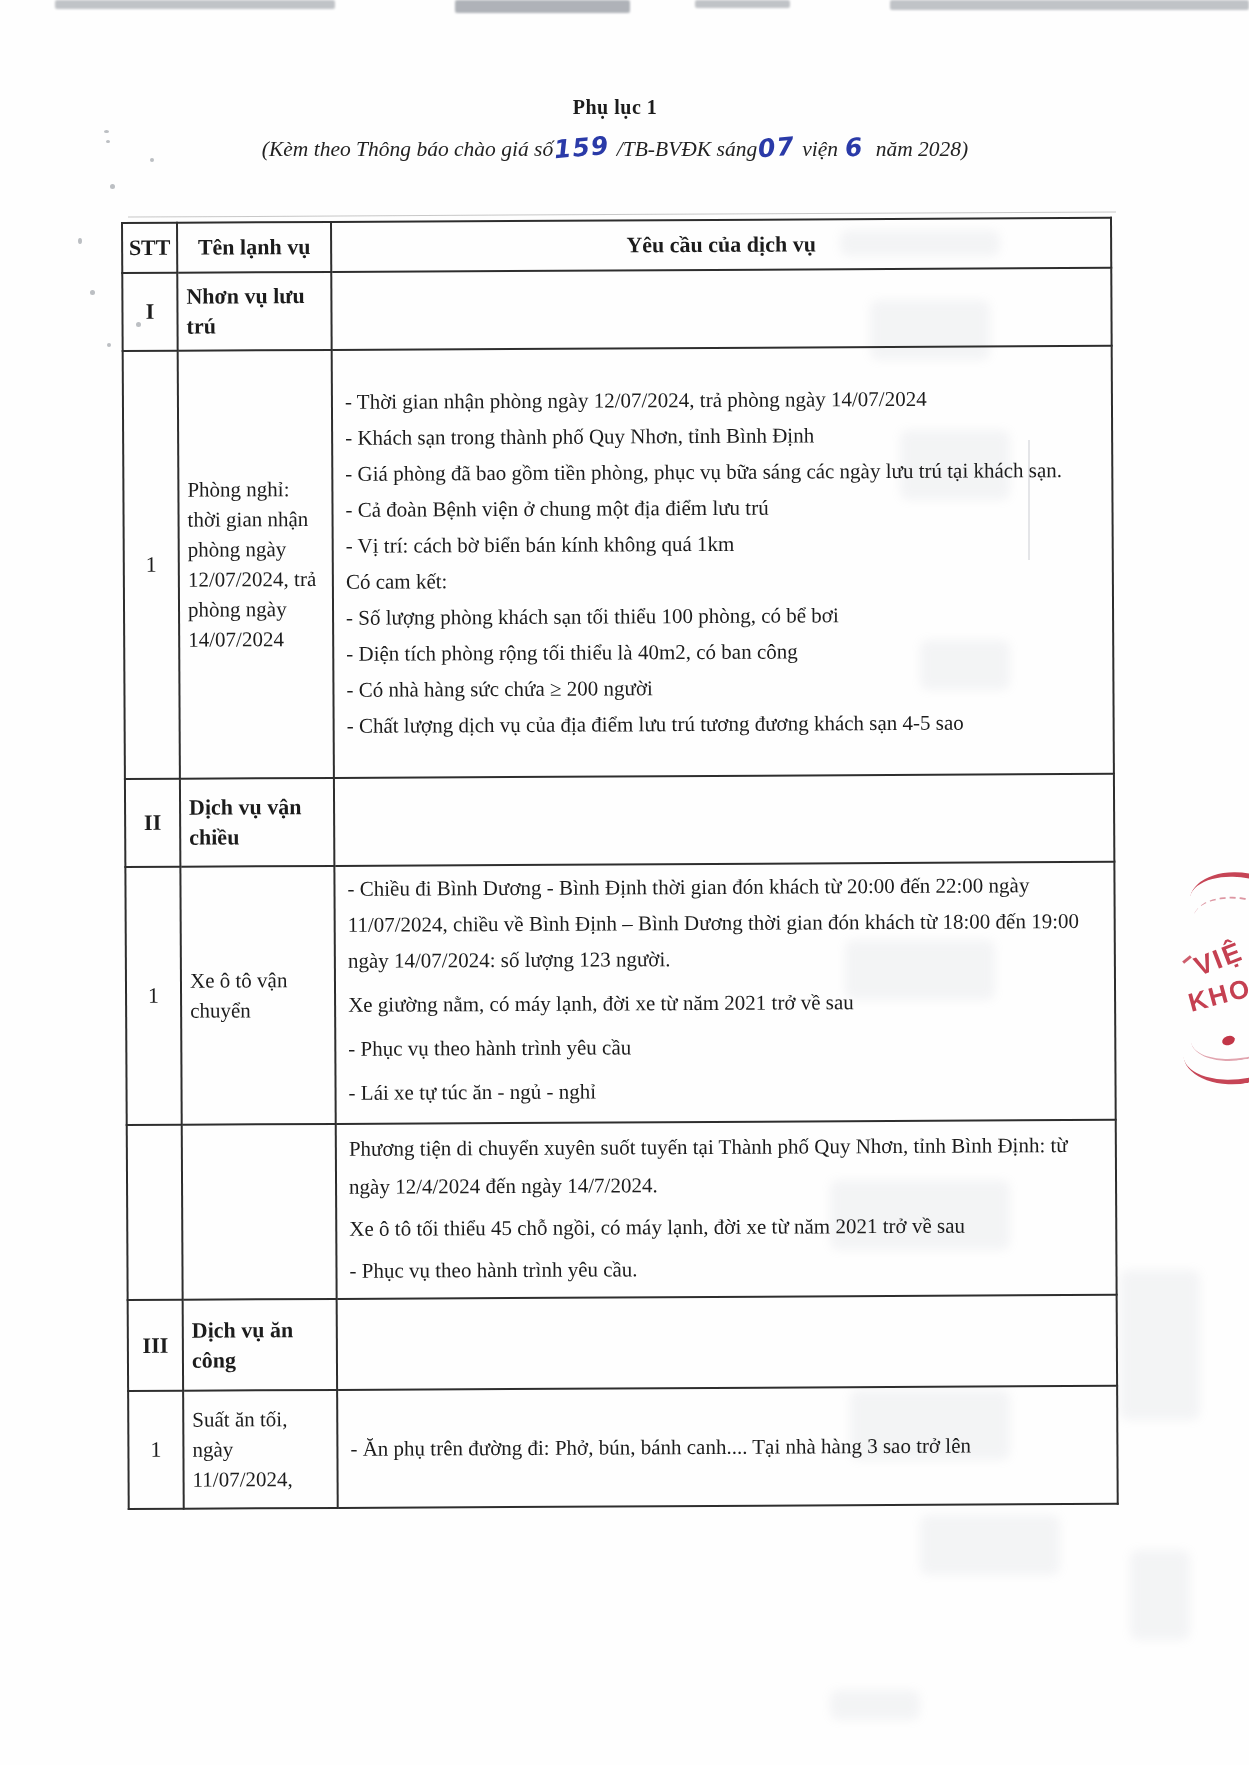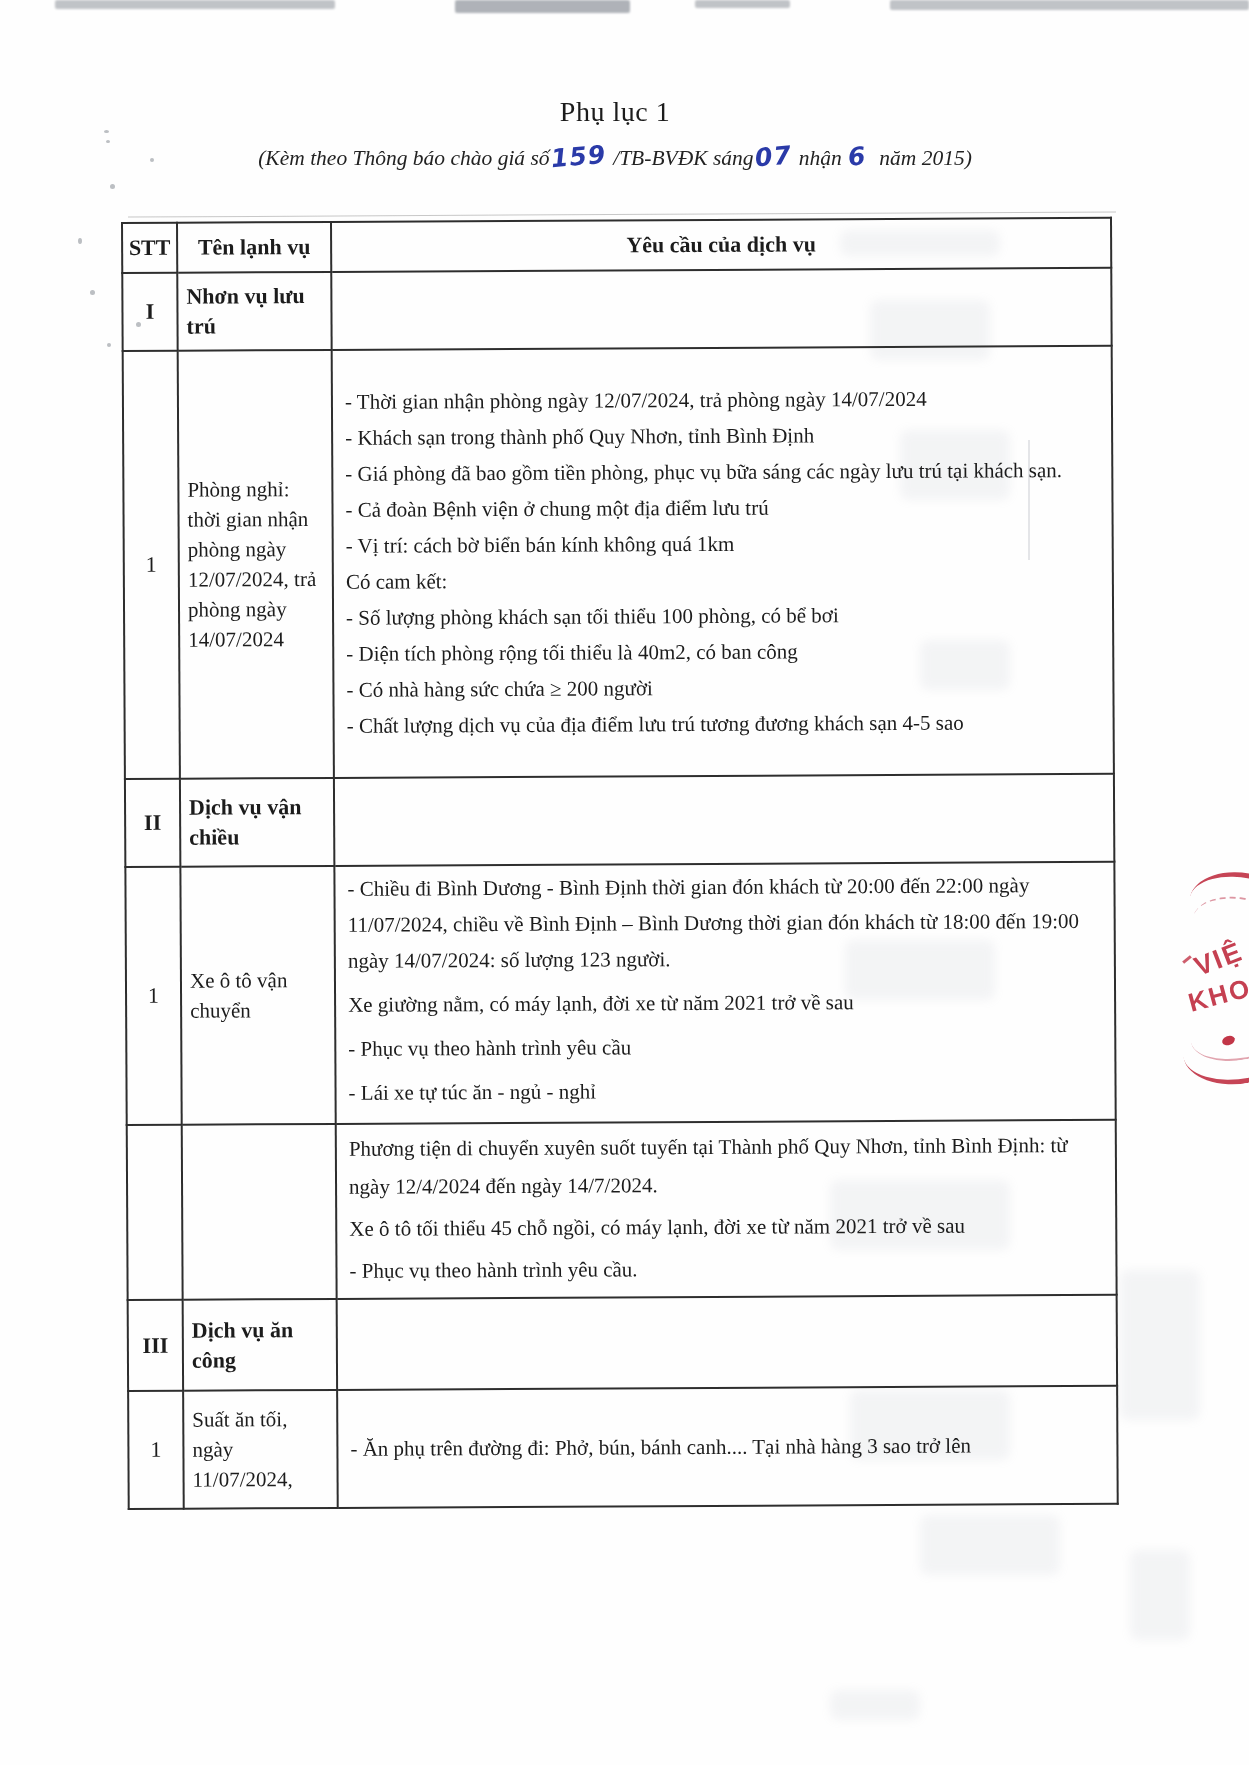--- a/index.html
+++ b/index.html
@@ -1,19 +1,19 @@
 <!DOCTYPE html>
 <html><head>
 <meta charset="utf-8">
 <style>
   html,body{margin:0;padding:0;}
   body{width:1249px;height:1765px;position:relative;background:#fefefe;overflow:hidden;
        font-family:"Liberation Serif",serif;color:#1c1c1c;}
   .page-head{position:absolute;left:0;top:96px;width:1230px;text-align:center;}
-  .doc-title{font-size:28px;font-weight:normal;letter-spacing:.5px;}
+  .doc-title{font-size:20px;font-weight:bold;letter-spacing:.5px;}
   .doc-subtitle{margin-top:14px;font-style:italic;font-size:21.5px;color:#222;}
   .hw{color:#2a3aa8;font-family:"DejaVu Sans",sans-serif;font-weight:bold;font-style:italic;
       font-size:25px;display:inline-block;transform:rotate(-5deg);letter-spacing:1px;margin:0 2px -2px 1px;}
   .tbl-wrap{position:absolute;left:121px;top:222px;transform:rotate(-0.3deg);transform-origin:0 0;}
   table{border-collapse:collapse;table-layout:fixed;width:989px;}
   td,th{border:2px solid #2e2e2e;vertical-align:middle;padding:0;background:transparent;}
   th{font-size:22px;font-weight:bold;text-align:center;}
   .stt{text-align:center;font-size:22px;}
   .name{font-size:21px;line-height:30px;padding:4px 6px 4px 8px;}
   .sec .stt,.sec .name{font-weight:bold;font-size:22px;}
@@ -74,21 +74,21 @@
 <div class="bleed" style="left:830px;top:1180px;width:180px;height:70px;"></div>
 <div class="bleed" style="left:850px;top:1390px;width:160px;height:70px;"></div>
 <div class="bleed" style="left:920px;top:1515px;width:140px;height:60px;"></div>
 <div class="bleed" style="left:1120px;top:1270px;width:80px;height:150px;"></div>
 <div class="bleed" style="left:1130px;top:1550px;width:60px;height:90px;"></div>
 <div class="bleed" style="left:830px;top:1690px;width:90px;height:30px;"></div>
 <div class="vstreak"></div>
 
 <div class="page-head">
   <div class="doc-title">Phụ lục 1</div>
-  <div class="doc-subtitle"><span>(Kèm theo Thông báo chào giá  số</span><span class="hw">159</span> <span>/TB-BVĐK sáng</span><span class="hw">07</span> <span>nhận</span> <span class="hw">6</span>&nbsp; <span>năm 2015)</span></div>
+  <div class="doc-subtitle"><span>(Kèm theo Thông báo chào giá  số</span><span class="hw">159</span> <span>/TB-BVĐK sáng</span><span class="hw">07</span> <span>viện</span> <span class="hw">6</span>&nbsp; <span>năm 2028)</span></div>
 </div>
 
 <div class="preline"></div>
 
 <div class="tbl-wrap">
 <table>
   <colgroup>
         <col style="width:55px">
         <col style="width:154px">
         <col style="width:780px">

